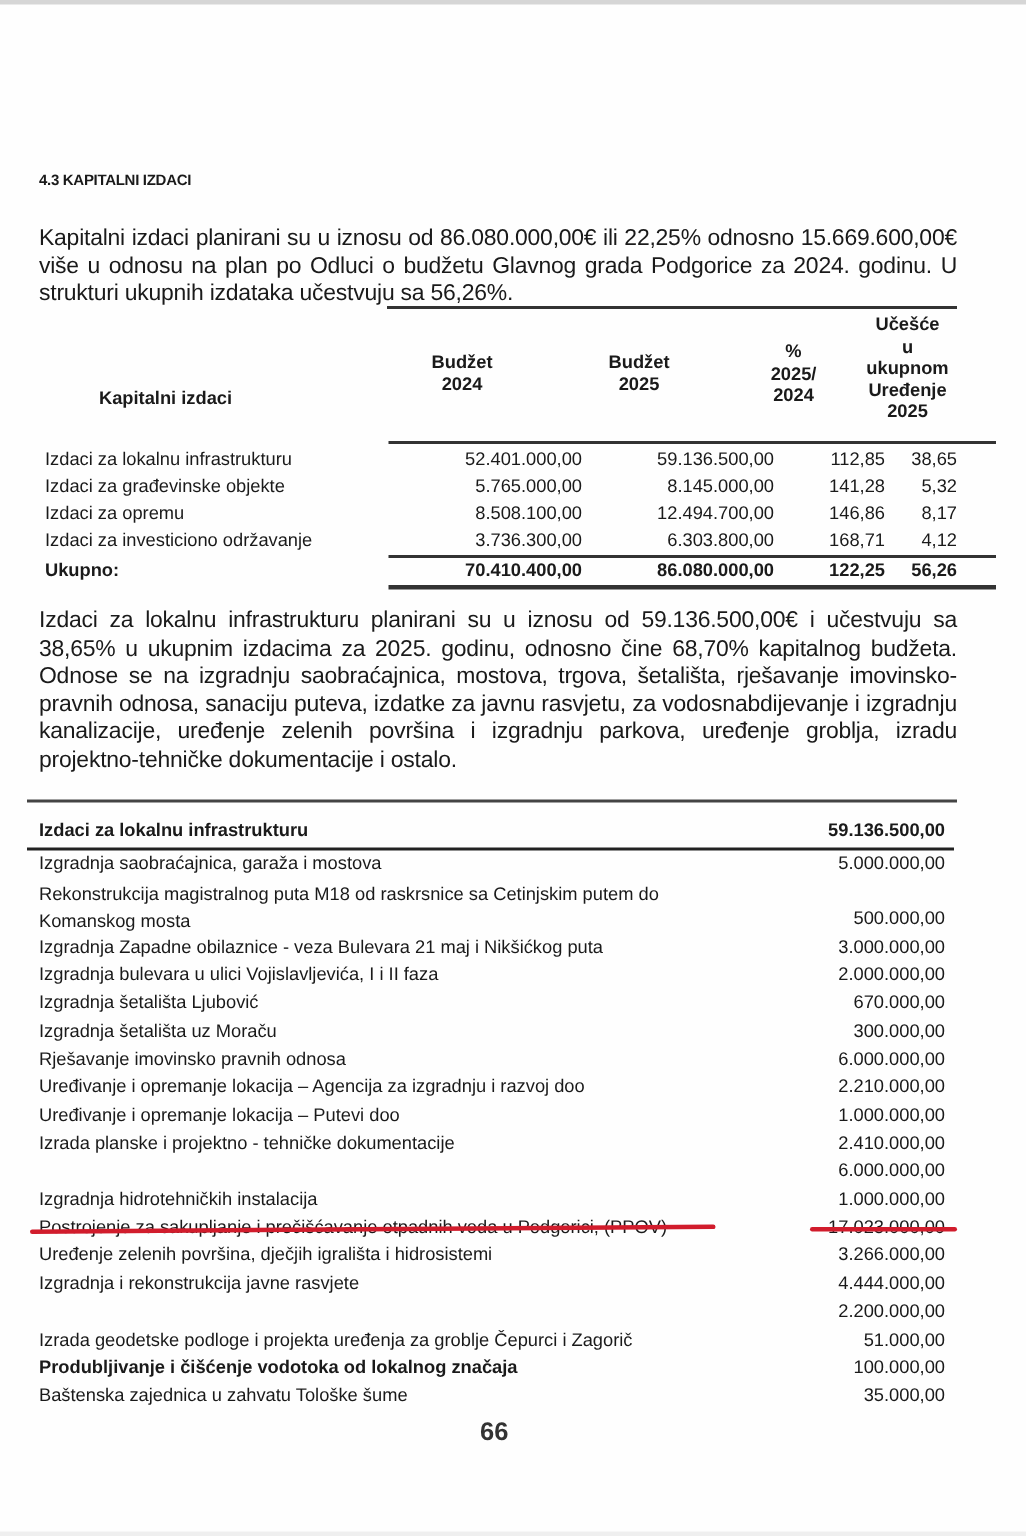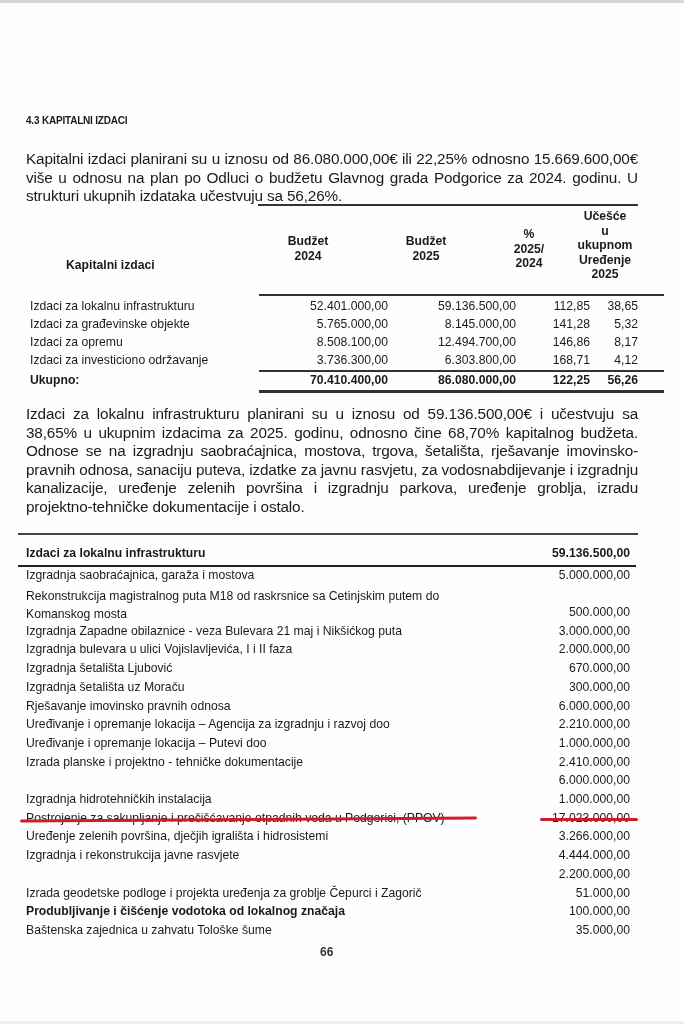--- a/index.html
+++ b/index.html
@@ -37,21 +37,21 @@
   .t2 .head span, .t2 .item span { position: absolute; white-space: nowrap; }
   .t2 .lbl { left: 2px; }
   .t2 .val { right: 6px; }
   .t2 .headline { position: absolute; left: -6px; top: 19px; width: 618px; height: 2px; background: #222; }
   .t2 .item { position: absolute; left: 0; width: 612px; height: 18px; }
   .t2 .item.two { height: 36px; }
   .t2 .item.two .val { top: 18px; }
   .t2 .item.two .lbl { line-height: 18px; }
   .red1 { position: absolute; left: 20px; top: 818px; width: 457px; height: 2.5px; background: #d11c2c; border-radius: 2px; transform: rotate(-0.4deg); }
   .red2 { position: absolute; left: 540px; top: 818px; width: 98px; height: 2.5px; background: #d11c2c; border-radius: 2px; }
-  .pagenum { position: absolute; left: 320px; top: 945px; font-size: 12px; font-weight: bold; color: #333; }
+  .pagenum { position: absolute; left: 320px; top: 945px; font-size: 17px; font-weight: bold; color: #333; }
 </style>
 </head>
 <body>
 
 <div class="topbar"></div>
 
 <div class="h">4.3 KAPITALNI IZDACI</div>
 
 <div class="para p1"><span>Kapitalni izdaci planirani su u iznosu od  86.080.000,00€ ili 22,25% odnosno 15.669.600,00€ više u odnosu na plan po Odluci o budžetu Glavnog grada Podgorice za 2024. godinu. U strukturi ukupnih </span><span class="u-wrap">izdataka učestvuju sa 56,26%.</span></div>
 <div class="p1line"></div>

